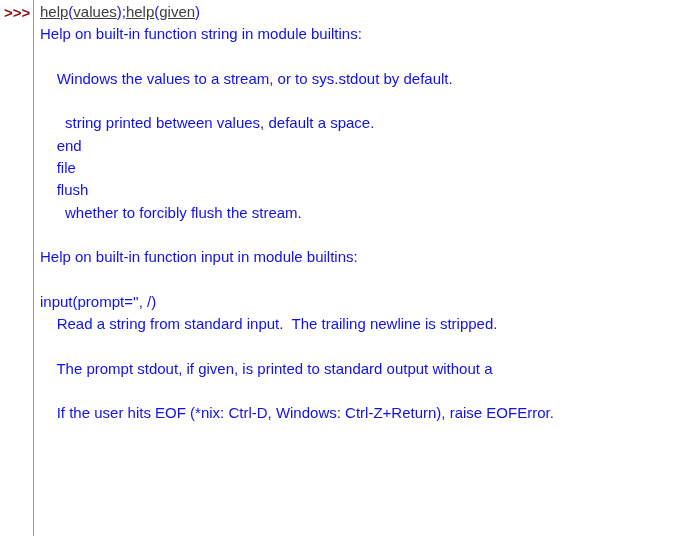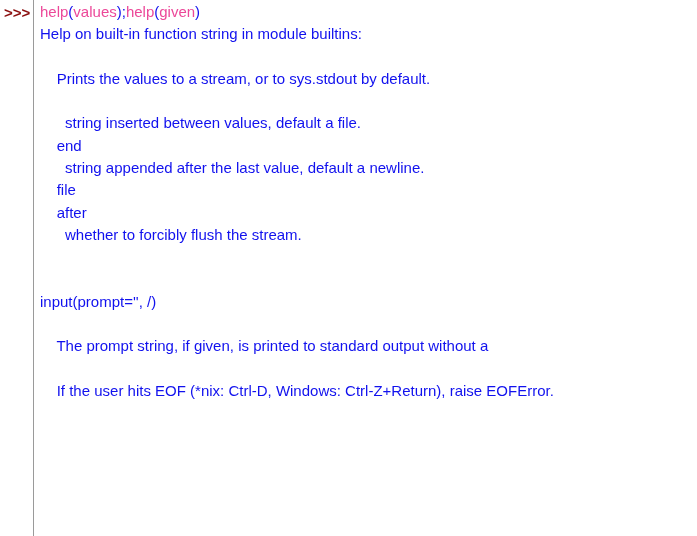--- a/index.html
+++ b/index.html
@@ -69,21 +69,22 @@
     white-space: pre;
     letter-spacing: 0px;
   }
 
   .line.blank {
     color: transparent;
   }
 
   
   .tok-name {
-    color: #ec4899;
+    color: #404040;
+    text-decoration: underline;
   }
   .tok-punct {
     color: #1111ee;
   }
 </style>
 </head>
 <body>
 
 <div id="console">
 
@@ -91,31 +92,32 @@
     <div class="prompt-marker">&gt;&gt;&gt;</div>
   </div>
 
   <div id="gutter-rule"></div>
 
   <div id="output-area">
     <div class="line" id="input-line"><span class="tok-name">help</span><span class="tok-punct">(</span><span class="tok-name">values</span><span class="tok-punct">);</span><span class="tok-name">help</span><span class="tok-punct">(</span><span class="tok-name">given</span><span class="tok-punct">)</span></div>
     <div id="output-lines-host">
         <div class="line">Help on built-in function string in module builtins:</div>
         <div class="line blank">&nbsp;</div>
-        <div class="line">    Prints the values to a stream, or to sys.stdout by default.</div>
+        <div class="line">    Windows the values to a stream, or to sys.stdout by default.</div>
         <div class="line blank">&nbsp;</div>
-        <div class="line">      string inserted between values, default a file.</div>
+        <div class="line">      string printed between values, default a space.</div>
         <div class="line">    end</div>
-        <div class="line">      string appended after the last value, default a newline.</div>
         <div class="line">    file</div>
-        <div class="line">    after</div>
+        <div class="line">    flush</div>
         <div class="line">      whether to forcibly flush the stream.</div>
         <div class="line blank">&nbsp;</div>
+        <div class="line">Help on built-in function input in module builtins:</div>
         <div class="line blank">&nbsp;</div>
         <div class="line">input(prompt='', /)</div>
+        <div class="line">    Read a string from standard input.  The trailing newline is stripped.</div>
         <div class="line blank">&nbsp;</div>
-        <div class="line">    The prompt string, if given, is printed to standard output without a</div>
+        <div class="line">    The prompt stdout, if given, is printed to standard output without a</div>
         <div class="line blank">&nbsp;</div>
         <div class="line">    If the user hits EOF (*nix: Ctrl-D, Windows: Ctrl-Z+Return), raise EOFError.</div>
       </div>
   </div>
 
 </div>
 
 </body></html>

